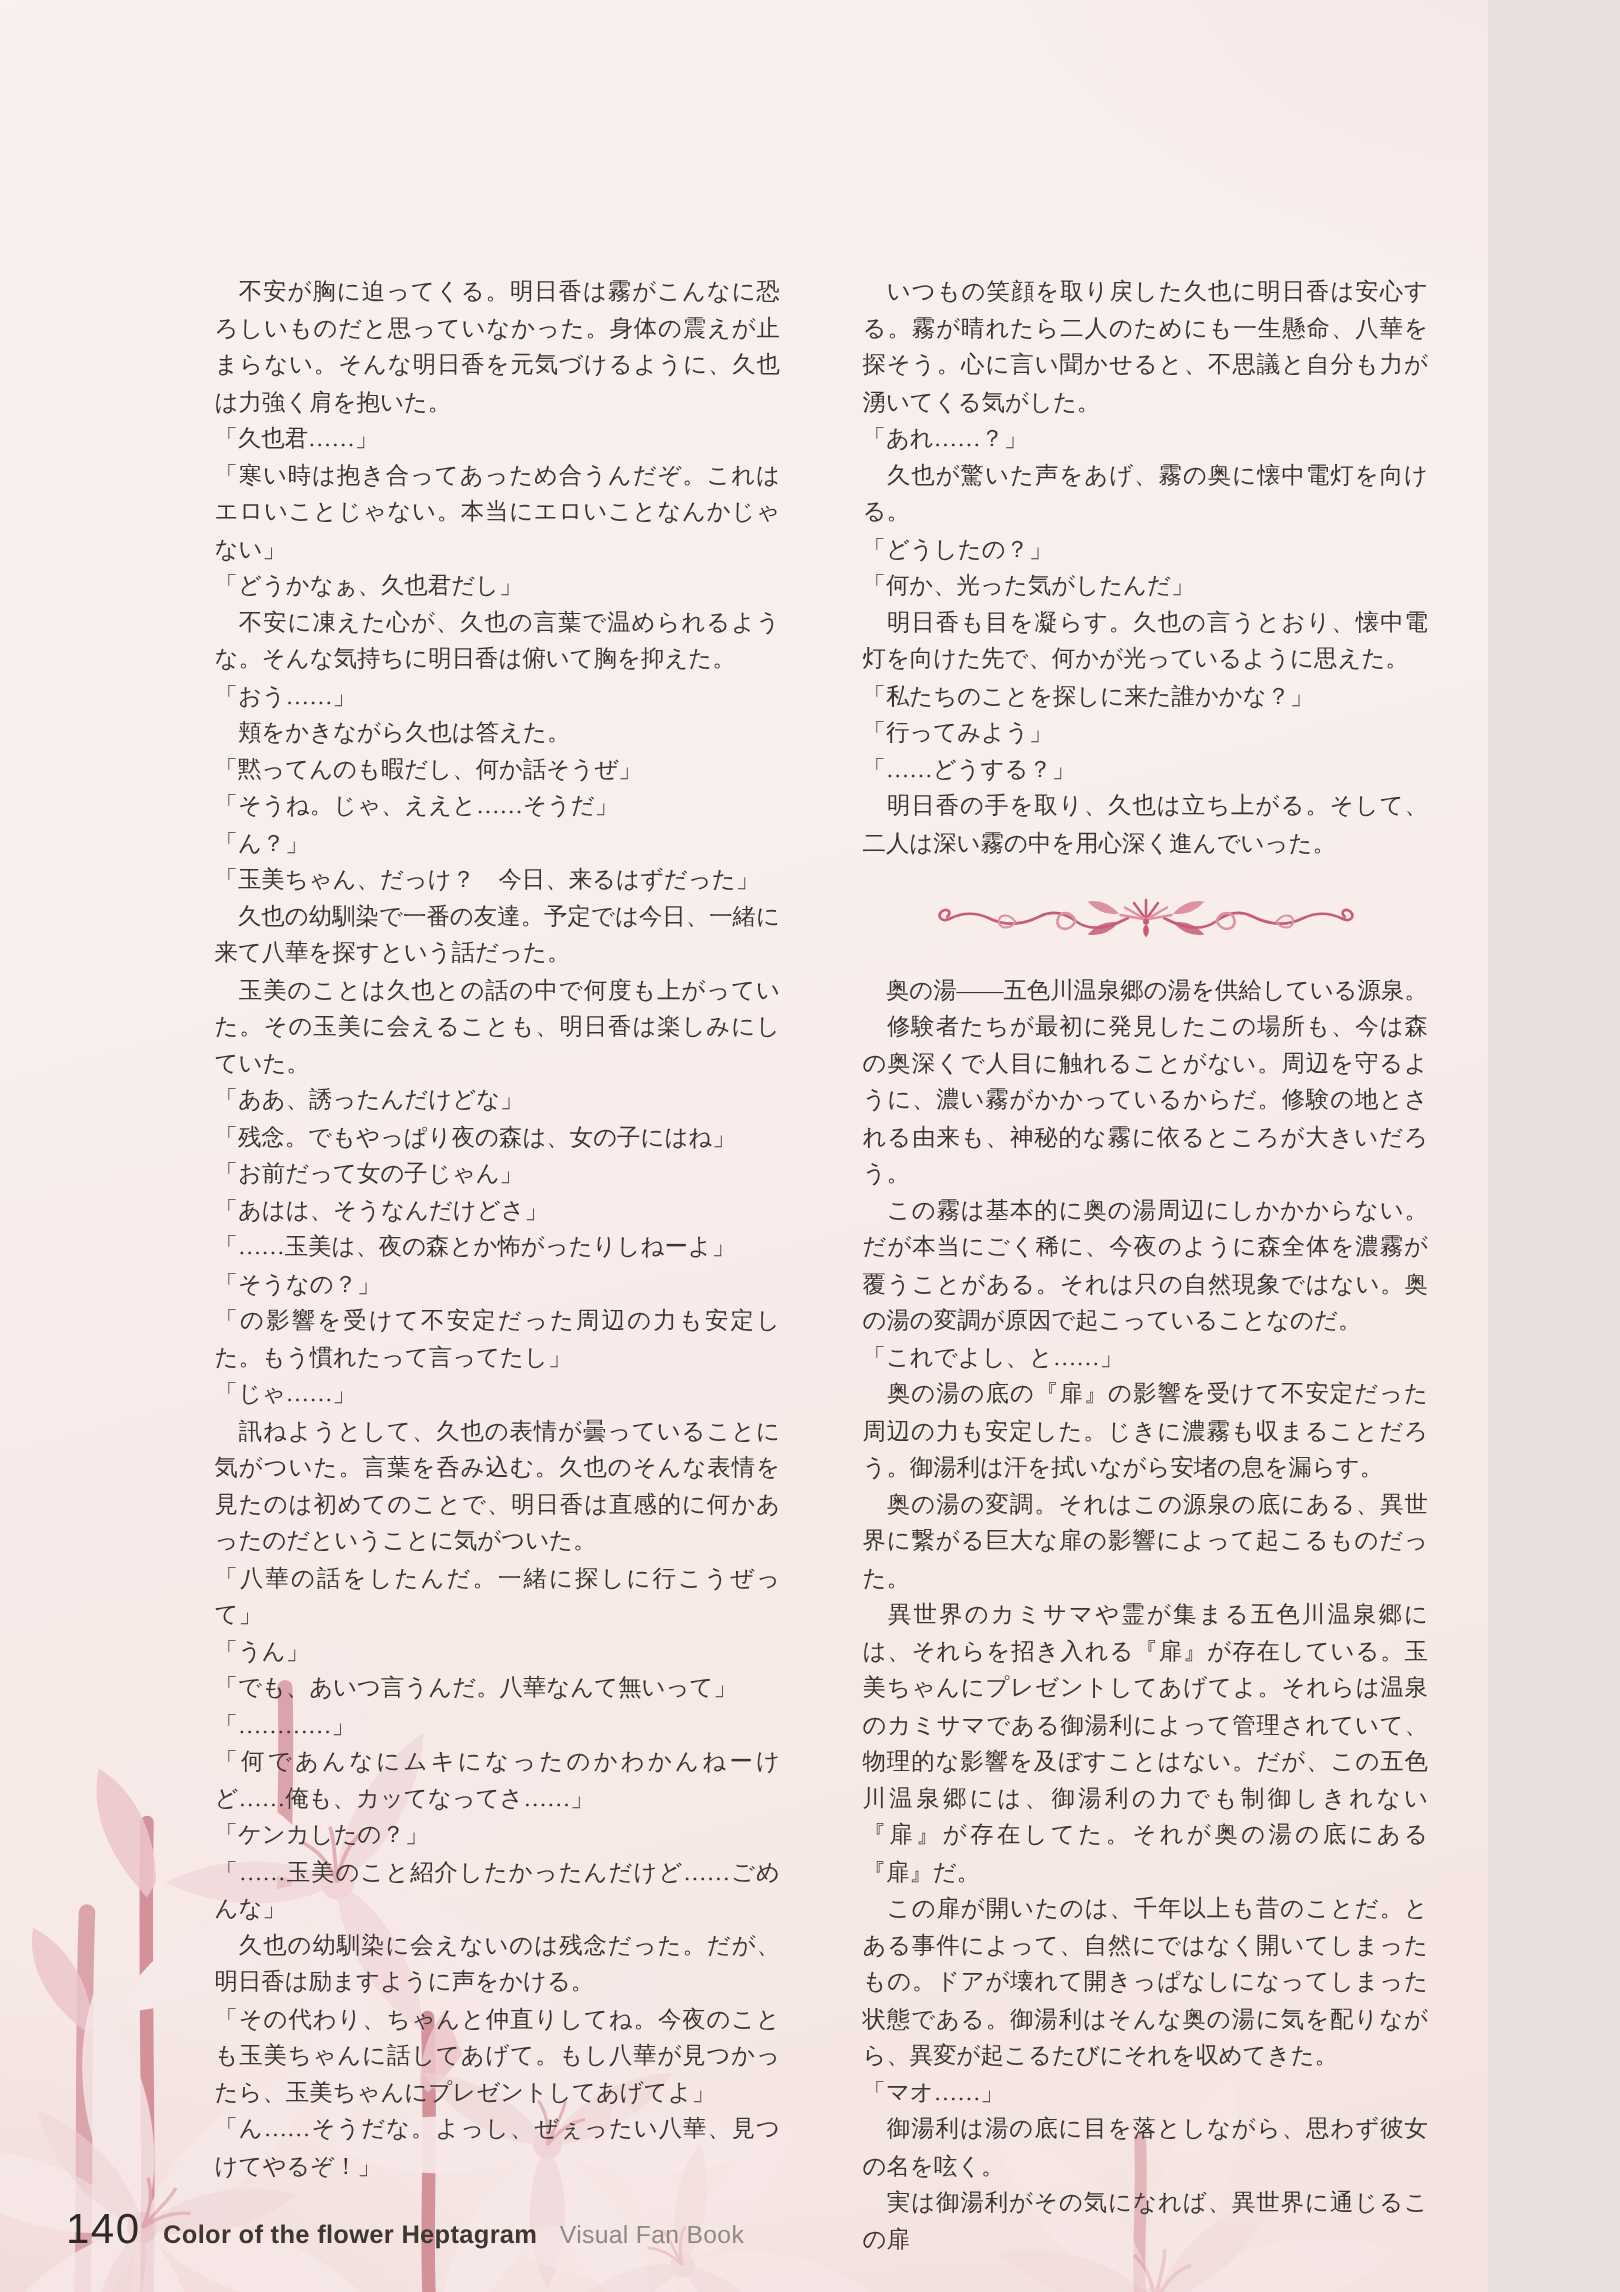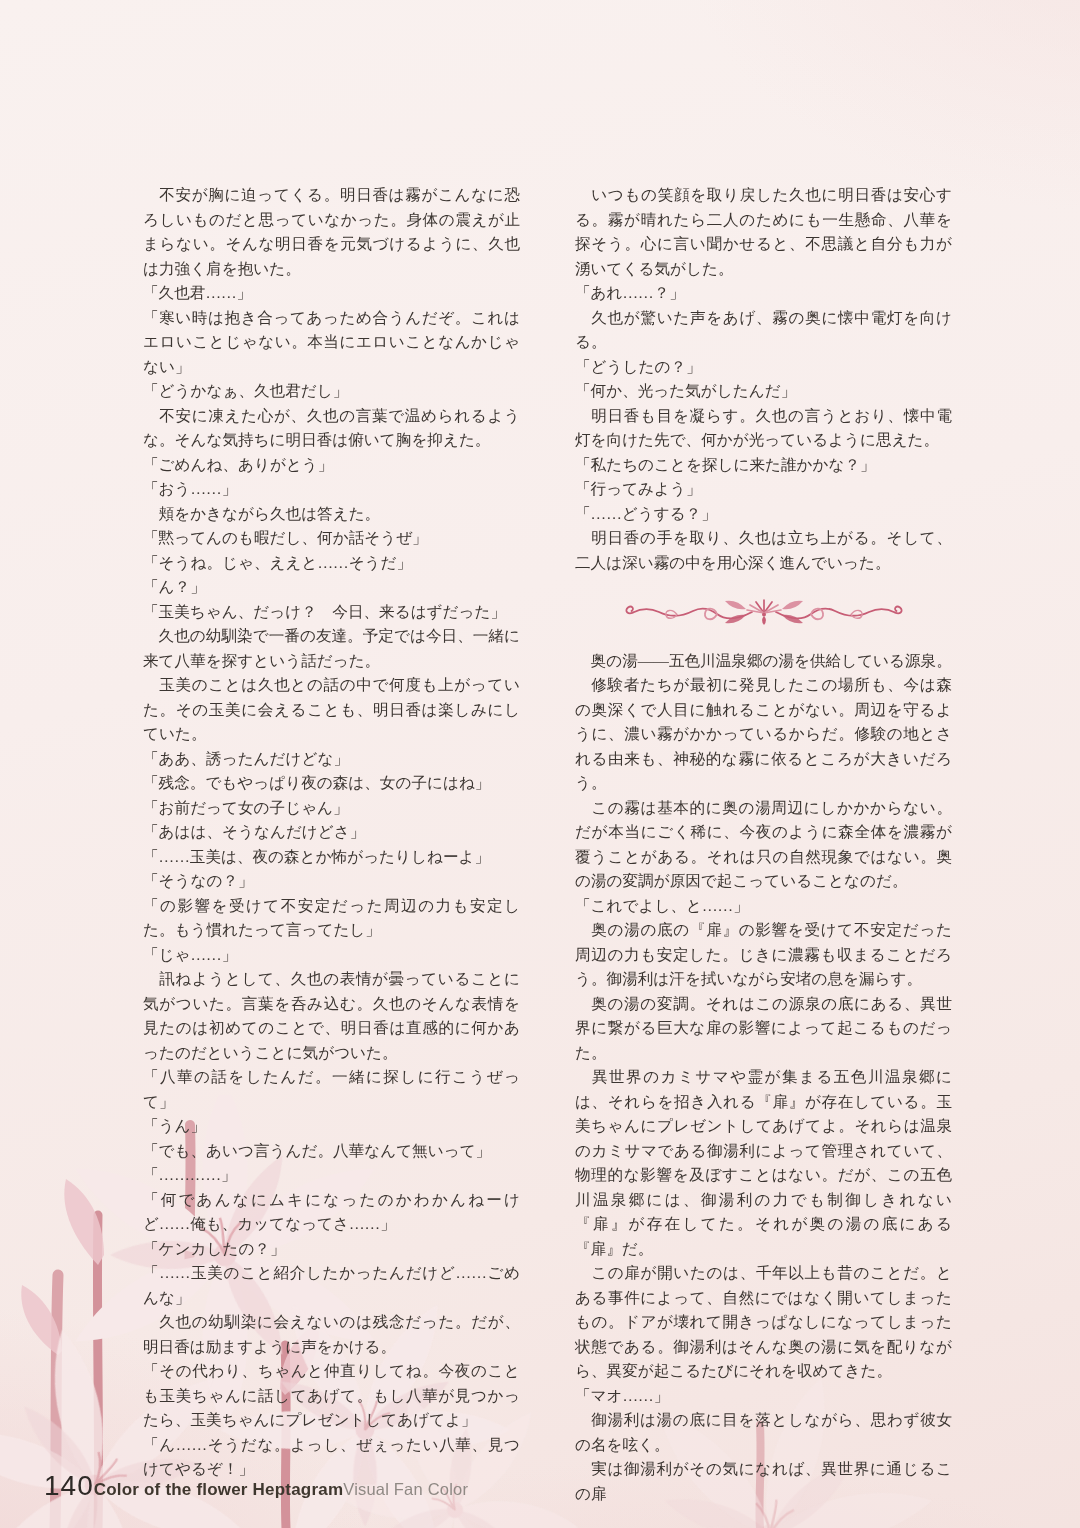--- a/index.html
+++ b/index.html
@@ -1,38 +1,38 @@
 <!DOCTYPE html>
 <html><head>
 <meta charset="utf-8">
 <style>
   html,body { margin:0; padding:0; background:#e8e0de; }
   .page {
-    position:relative; width:1080px; height:1528px; overflow:hidden;
+    position:relative; width:992px; height:1528px; overflow:hidden;
     background:
       radial-gradient(760px 560px at -6% 108%, rgba(240,212,212,0.95) 0%, rgba(240,212,212,0) 62%),
       radial-gradient(900px 420px at 62% 112%, rgba(238,206,206,0.55) 0%, rgba(238,206,206,0) 60%),
       radial-gradient(800px 500px at 104% -4%, rgba(245,226,224,0.7) 0%, rgba(245,226,224,0) 55%),
       linear-gradient(165deg, #f9f1ef 0%, #f8eeec 40%, #f6e9e6 75%, #f4e3e0 100%);
     font-family:"Liberation Serif","DejaVu Serif",serif;
     color:#3b3531;
   }
   .col {
     position:absolute; top:183px; width:377px;
     font-size:15.6px; line-height:24.5px;
     text-align:justify; text-justify:inter-ideograph;
   }
   .col p { margin:0; }
   .col-left  { left:143px; }
   .col-right { left:575px; }
   .divider-wrap { height:73.5px; display:flex; align-items:center; justify-content:center; }
   .divider-wrap svg { display:block; }
   .footer {
     position:absolute; left:44px; top:1470px;
-    display:flex; align-items:baseline; 
+    display:flex; align-items:baseline; gap:15px;
     font-family:"Liberation Sans","DejaVu Sans",sans-serif;
   }
   .page-num  { font-size:28px; color:#2d2926; letter-spacing:1px; }
   .book-title{ font-size:17px; color:#3e372e; font-weight:bold; letter-spacing:0.2px; }
   .book-sub  { font-size:16.5px; color:#8f8984; letter-spacing:0.2px; }
   .corner-art { position:absolute; left:0; top:1095px; pointer-events:none; }
 </style>
 </head>
 <body>
 
@@ -83,21 +83,20 @@
     <use href="#lily" transform="translate(455,415) scale(0.9)  rotate(-30)" opacity="0.55"></use>
     <use href="#lily" transform="translate(770,440) scale(1.2)  rotate(10)" opacity="0.5"></use>
   </svg>
 
   <div class="col col-left">
       <p>　不安が胸に迫ってくる。明日香は霧がこんなに恐ろしいものだと思っていなかった。身体の震えが止まらない。そんな明日香を元気づけるように、久也は力強く肩を抱いた。</p>
       <p>「久也君……」</p>
       <p>「寒い時は抱き合ってあっため合うんだぞ。これはエロいことじゃない。本当にエロいことなんかじゃない」</p>
       <p>「どうかなぁ、久也君だし」</p>
       <p>　不安に凍えた心が、久也の言葉で温められるような。そんな気持ちに明日香は俯いて胸を抑えた。</p>
-      <p>「ごめんね、ありがとう」</p>
       <p>「おう……」</p>
       <p>　頬をかきながら久也は答えた。</p>
       <p>「黙ってんのも暇だし、何か話そうぜ」</p>
       <p>「そうね。じゃ、ええと……そうだ」</p>
       <p>「ん？」</p>
       <p>「玉美ちゃん、だっけ？　今日、来るはずだった」</p>
       <p>　久也の幼馴染で一番の友達。予定では今日、一緒に来て八華を探すという話だった。</p>
       <p>　玉美のことは久也との話の中で何度も上がっていた。その玉美に会えることも、明日香は楽しみにしていた。</p>
       <p>「ああ、誘ったんだけどな」</p>
       <p>「残念。でもやっぱり夜の森は、女の子にはね」</p>
@@ -171,16 +170,16 @@
         <p>　この扉が開いたのは、千年以上も昔のことだ。とある事件によって、自然にではなく開いてしまったもの。ドアが壊れて開きっぱなしになってしまった状態である。御湯利はそんな奥の湯に気を配りながら、異変が起こるたびにそれを収めてきた。</p>
         <p>「マオ……」</p>
         <p>　御湯利は湯の底に目を落としながら、思わず彼女の名を呟く。</p>
         <p>　実は御湯利がその気になれば、異世界に通じるこの扉</p>
       </div>
   </div>
 
   <div class="footer">
     <span class="page-num">140</span>
     <span class="book-title">Color of the flower Heptagram</span>
-    <span class="book-sub">Visual Fan Color</span>
+    <span class="book-sub">Visual Fan Book</span>
   </div>
 
 </div>
 
 </body></html>

